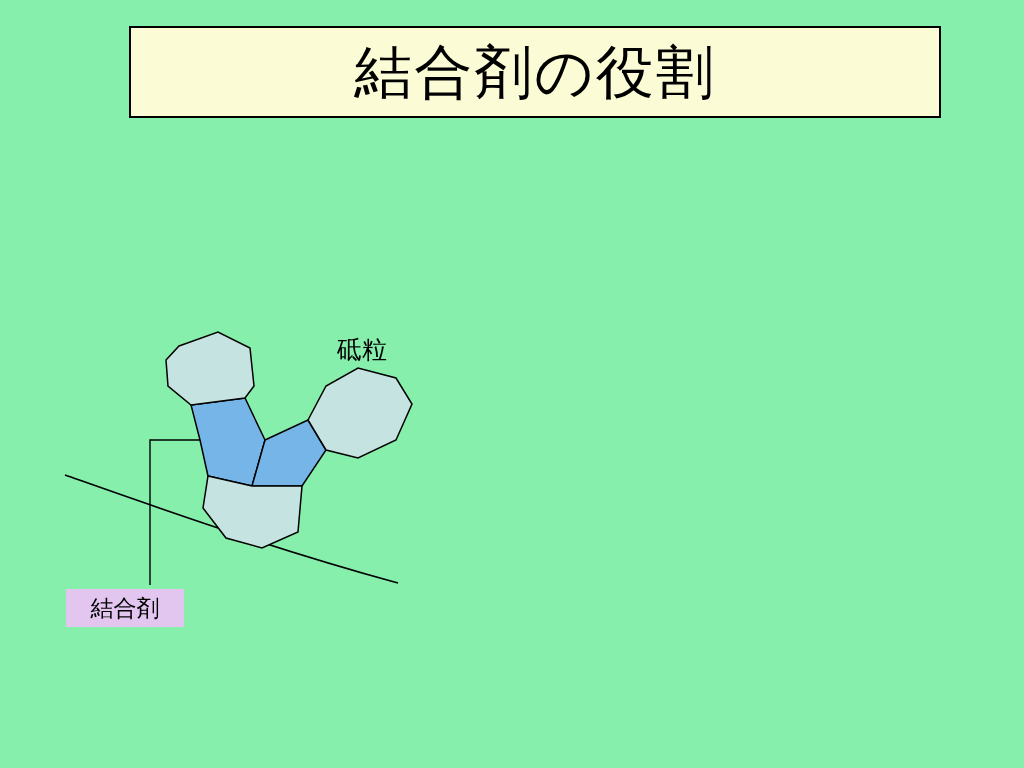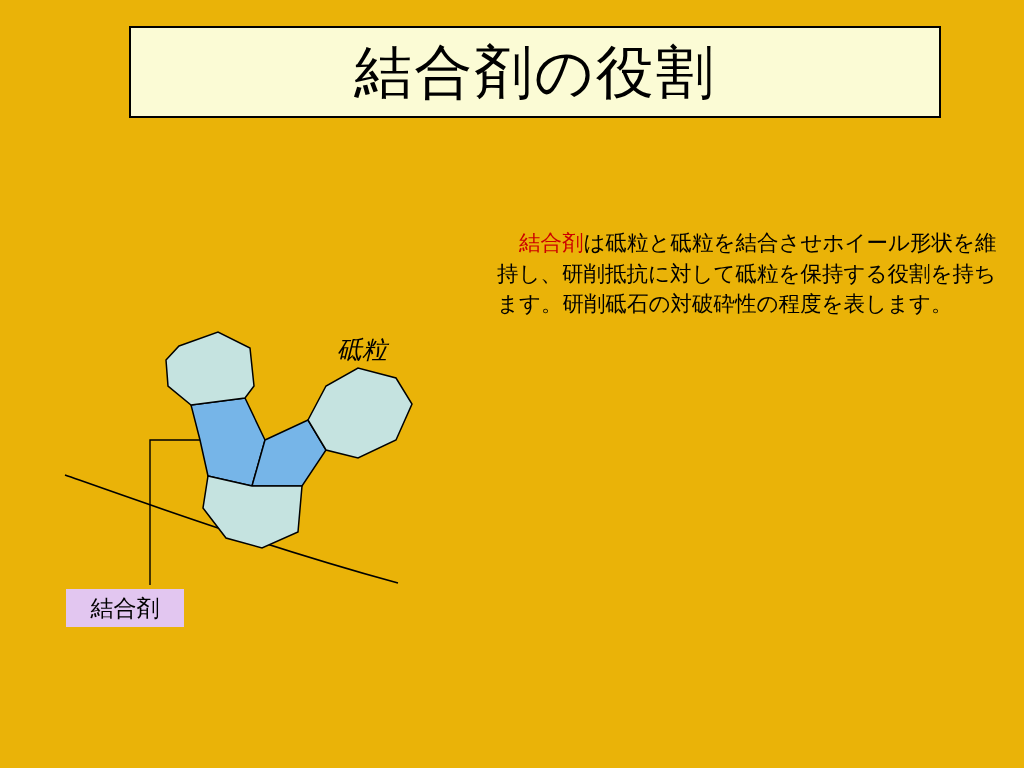--- a/index.html
+++ b/index.html
@@ -10,21 +10,21 @@
     width: 1024px;
     height: 768px;
     background: #ffffff;
     font-family: "Liberation Sans", sans-serif;
     overflow: hidden;
   }
   #slide {
     position: relative;
     width: 1024px;
     height: 768px;
-    background: #eab308;
+    background: #86efac;
   }
 
   
   #title-box {
     position: absolute;
     left: 129px;
     top: 26px;
     width: 812px;
     height: 92px;
     background: #fbfbd5;
@@ -78,21 +78,20 @@
   }
 
   
   #label-grain {
     position: absolute;
     left: 337px;
     top: 333px;
     font-size: 25px;
     color: #000000;
     white-space: nowrap;
-    font-style: italic;
   }
   #label-bond {
     position: absolute;
     left: 66px;
     top: 589px;
     width: 118px;
     height: 38px;
     background: #e2c6f0;
     box-sizing: border-box;
     display: flex;
@@ -133,18 +132,15 @@
     </svg>
   </div>
 
   <div id="label-grain">砥粒</div>
 
   <div id="label-bond">
     <span>結合剤</span>
   </div>
 
   <div id="body-col">
-    <p class="para">
-      <span class="indent"></span><span class="kw">結合剤</span><span>は砥粒と砥粒を結合させホイール形状を維持し、研削抵抗に対して砥粒を保持する役割を持ちます。研削砥石の対破砕性の程度を表します。</span>
-    </p>
   </div>
 
 </div>
 
 </body></html>

